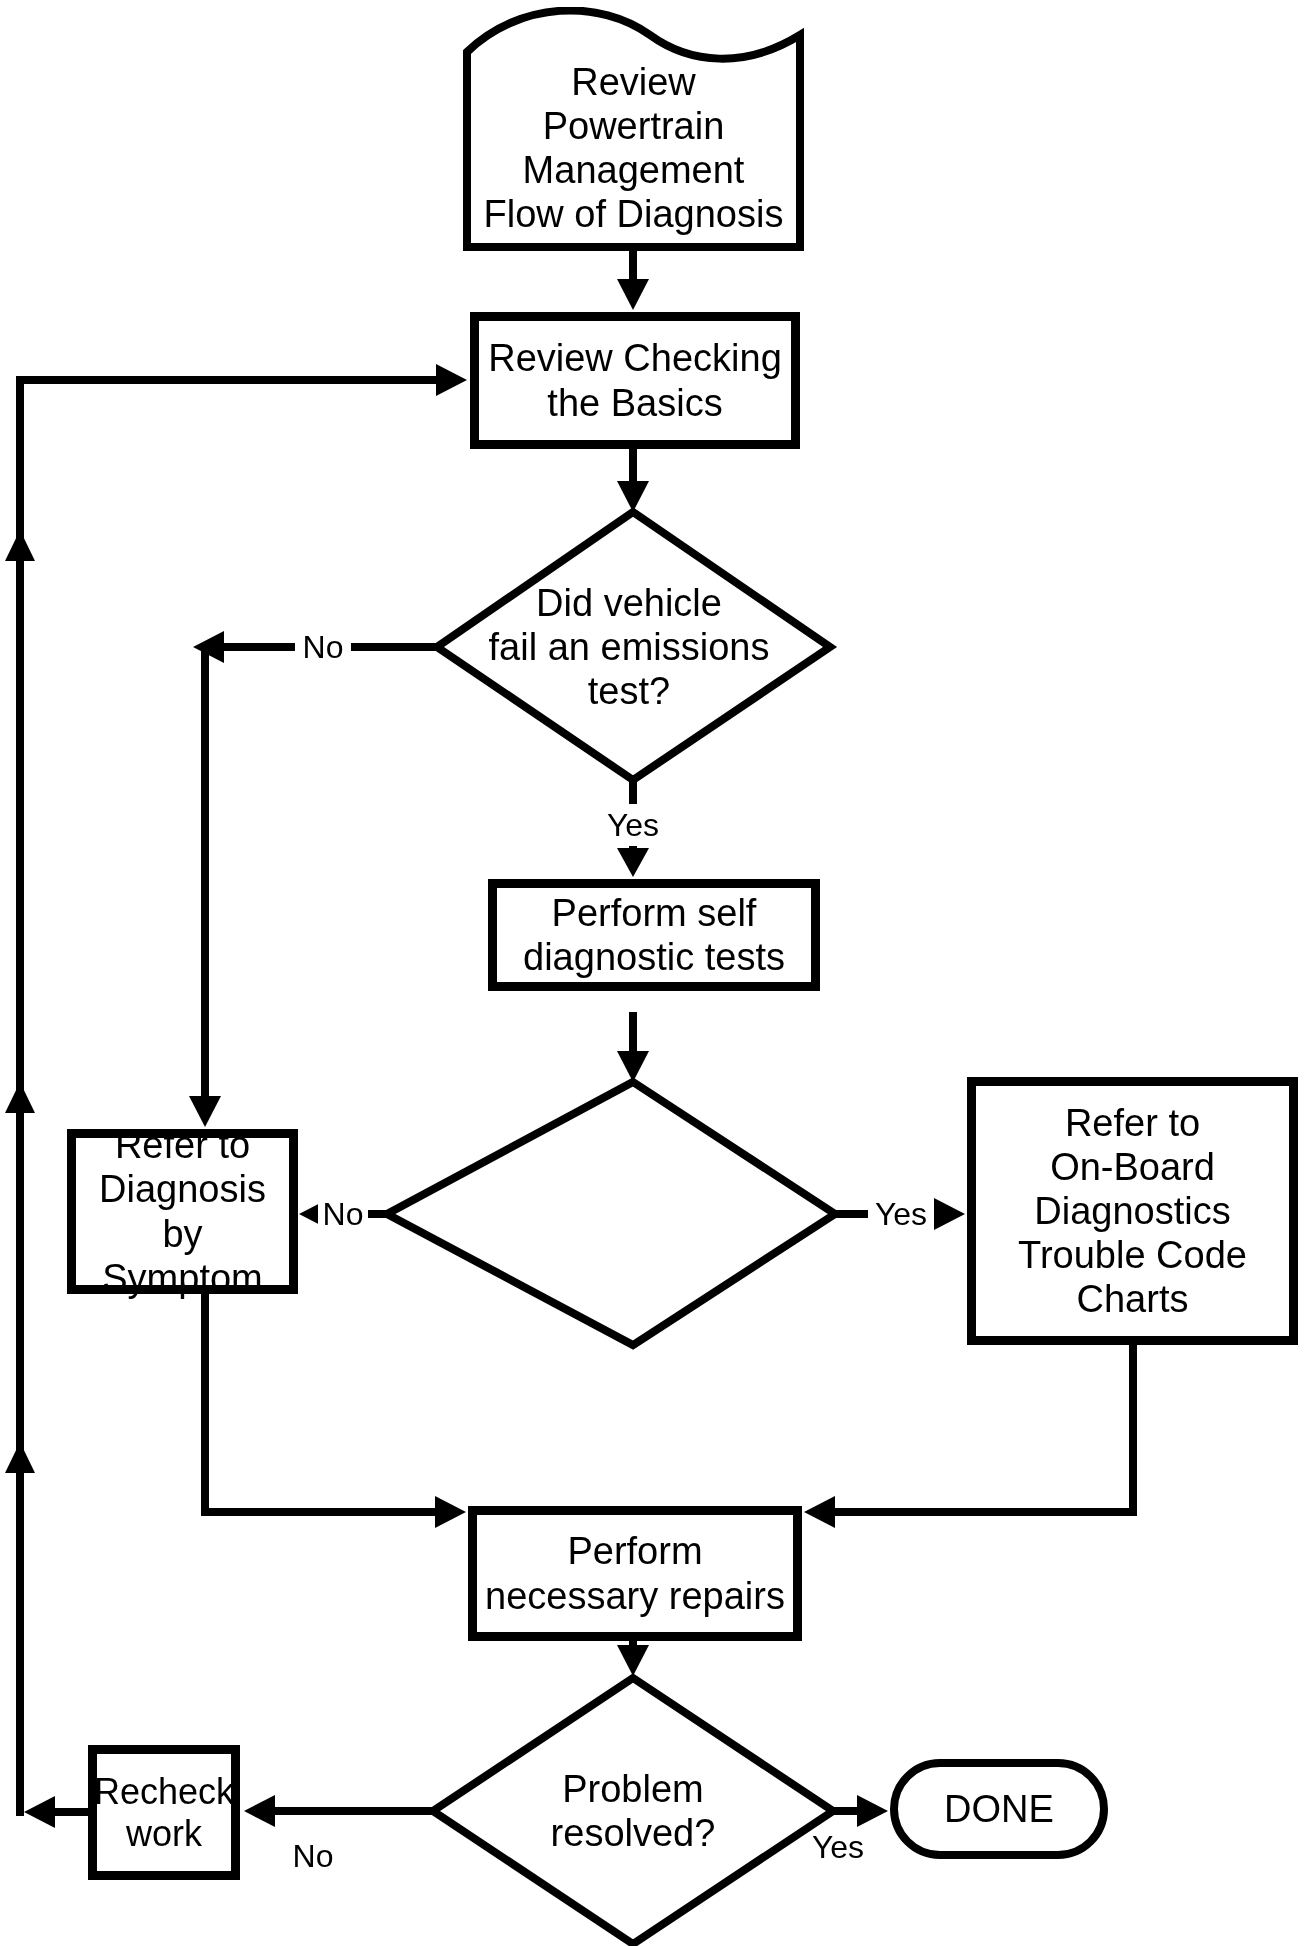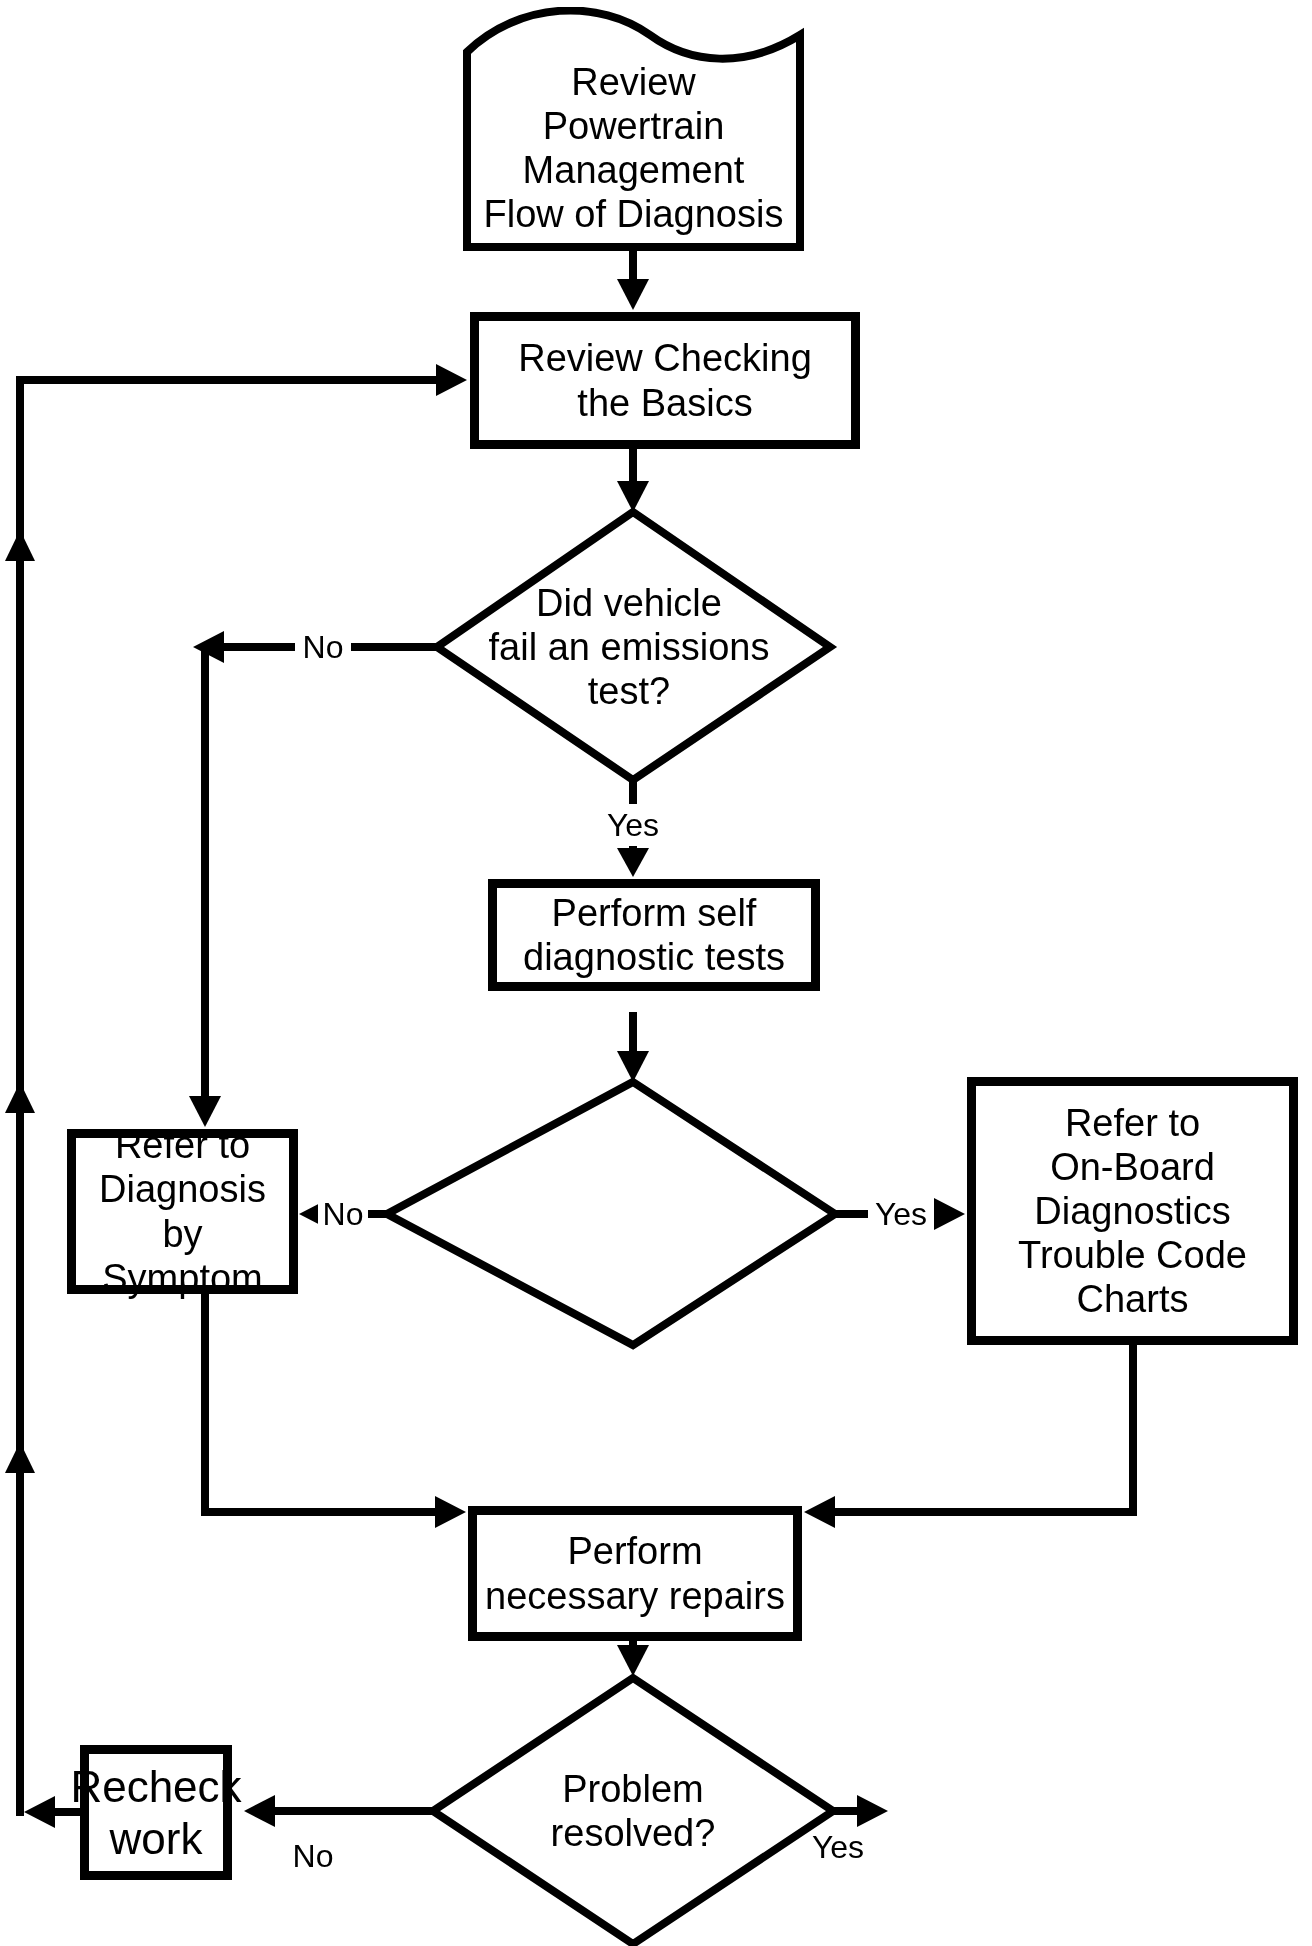--- a/index.html
+++ b/index.html
@@ -72,21 +72,21 @@
       <polygon points="20,1075 5,1106 35,1106"></polygon>
       <polygon points="20,1435 5,1466 35,1466"></polygon>
     </g>
   </svg>
 
   <div class="node shape-text" style="left:467px;top:42px;width:333px;height:198px;">Review
 Powertrain
 Management
 Flow of Diagnosis</div>
 
-  <div class="node rect" style="left:470px;top:305px;width:390px;height:137px;">Review Checking
+  <div class="node rect" style="left:470px;top:305px;width:330px;height:137px;">Review Checking
 the Basics</div>
 
   <div class="node shape-text" style="left:469px;top:545px;width:320px;height:190px;">Did vehicle
 fail an emissions
 test?</div>
 
   <div class="node rect" style="left:488px;top:872px;width:332px;height:112px;">Perform self
 diagnostic tests</div>
 
 
@@ -99,23 +99,24 @@
 Diagnostics
 Trouble Code
 Charts</div>
 
   <div class="node rect" style="left:468px;top:1499px;width:334px;height:135px;">Perform
 necessary repairs</div>
 
   <div class="node shape-text" style="left:473px;top:1709px;width:320px;height:190px;">Problem
 resolved?</div>
 
-  <div class="node rect" style="left:80px;top:1738px;width:152px;height:135px;font-size:44px;">Recheck
+  <div class="node rect" style="left:88px;top:1738px;width:152px;height:135px;font-size:36px;">Recheck
 work</div>
 
+  <div class="node pill" style="left:890px;top:1752px;width:218px;height:100px;">DONE</div>
 
   <div class="lbl onwire" style="left:295px;top:618px;width:56px;height:44px;">No</div>
   <div class="lbl onwire" style="left:600px;top:797px;width:66px;height:42px;">Yes</div>
   <div class="lbl onwire" style="left:318px;top:1185px;width:50px;height:44px;">No</div>
   <div class="lbl onwire" style="left:868px;top:1185px;width:66px;height:44px;">Yes</div>
   <div class="lbl" style="left:288px;top:1827px;width:50px;height:44px;">No</div>
   <div class="lbl" style="left:805px;top:1818px;width:66px;height:44px;">Yes</div>
 
 </div>
 

